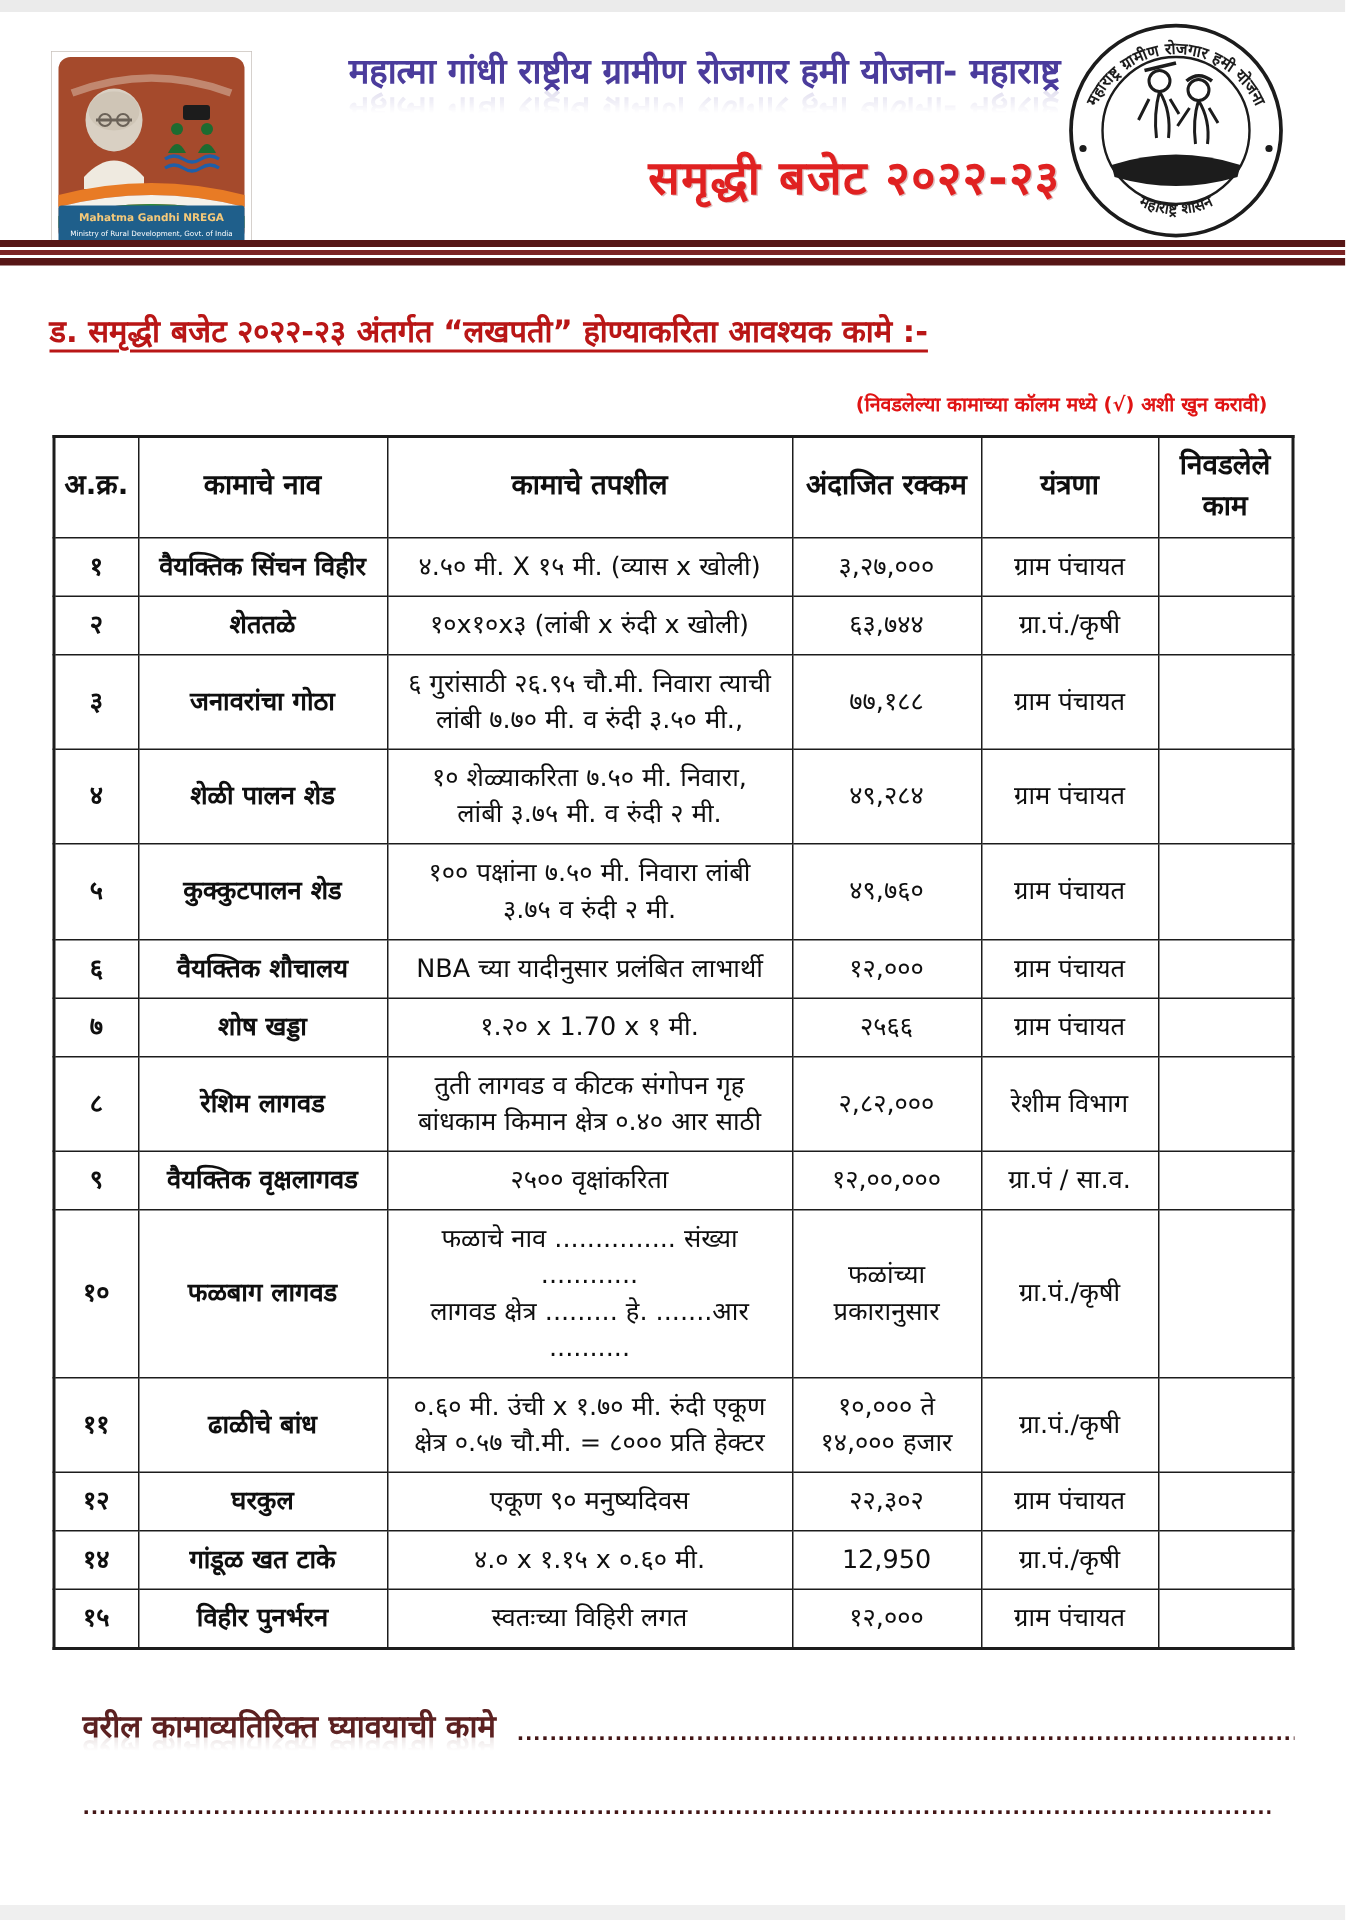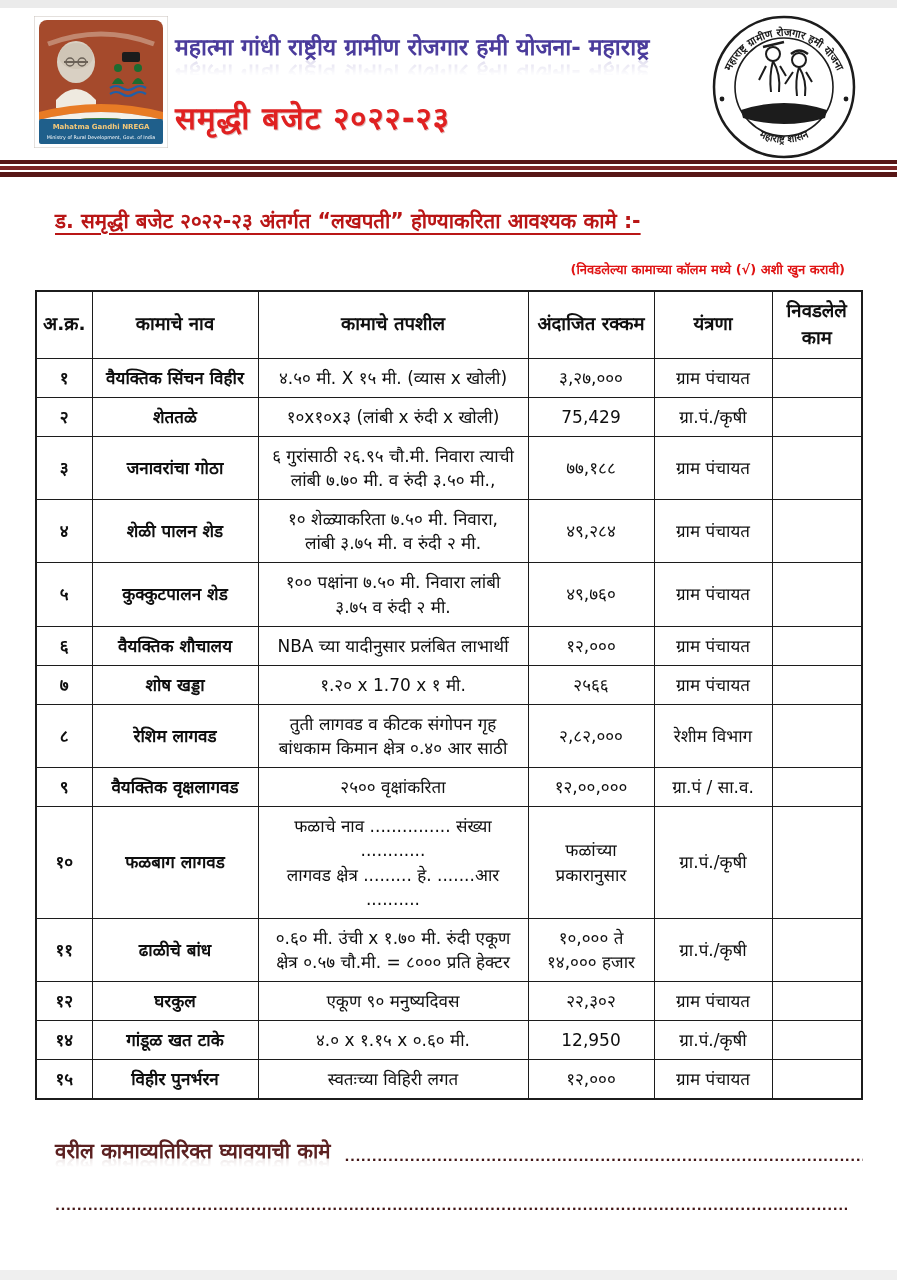--- a/index.html
+++ b/index.html
@@ -4,37 +4,37 @@
 <style>
   * { margin:0; padding:0; box-sizing:border-box; }
   body { font-family:"DejaVu Sans", sans-serif; background:#fff; }
   .page { position:relative; width:897px; height:1280px; background:#fff; overflow:hidden; }
   .edge-strip { position:absolute; left:0; width:100%; background:#ebebeb; }
   .edge-top { top:0; height:8px; }
   .edge-bottom { bottom:0; height:10px; background:#efefef; }
 
   
   .header { position:absolute; top:8px; left:0; width:100%; height:152px; }
-  .nrega-logo { position:absolute; left:34px; top:8px; width:134px; height:132px; }
+  .nrega-logo { position:absolute; left:34px; top:26px; width:134px; height:132px; }
   .seal { position:absolute; right:40px; top:6px; width:146px; height:146px; }
-  .titles { position:absolute; left:175px; right:190px; top:22px; text-align:left; }
+  .titles { position:absolute; left:175px; right:190px; top:22px; text-align:right; }
   .main-title { font-size:23px; font-weight:bold; color:#4b3c9c; white-space:nowrap; }
   .reflection { transform:scaleY(-1); opacity:.22; margin-top:-4px;
     -webkit-mask-image:linear-gradient(to top, rgba(0,0,0,.85) 0%, transparent 55%);
     mask-image:linear-gradient(to top, rgba(0,0,0,.85) 0%, transparent 55%); }
   .subtitle { margin-top:6px; font-size:31px; font-weight:bold; color:#e02121; letter-spacing:1px;
     text-shadow:1px 1px 0 rgba(120,0,0,.25); }
 
   
   .divider { position:absolute; top:160px; left:0; width:100%; height:17px;
     background:linear-gradient(to bottom,#571616 0 26%,#ffffff 26% 38%,#7c2424 38% 58%,#ffffff 58% 70%,#571616 70% 100%); }
 
   
   .content { position:absolute; top:177px; left:0; width:100%; }
-  .section-heading { margin:29px 0 0 55px; font-size:20.5px; font-weight:bold; color:#b91616;
+  .section-heading { margin:29px 0 0 33px; font-size:20.5px; font-weight:bold; color:#b91616;
     text-decoration:underline; text-underline-offset:5px; }
   .instruction { margin:26px 52px 0 0; text-align:right; font-size:13px; font-weight:bold; color:#e01414; }
 
   table.works { margin:12px 0 0 35px; width:826px; border-collapse:collapse; table-layout:fixed;
     border:2.5px solid #1c1c1c; }
   table.works th, table.works td { border:1.6px solid #1c1c1c; padding:7px 5px; color:#0f0f0f;
     text-align:center; vertical-align:middle; }
   table.works th { font-size:18.5px; font-weight:bold; line-height:1.45; padding:6px 4px; }
   table.works td { font-size:17px; line-height:1.42; }
   td.c-sr { font-weight:bold; font-size:17.5px; }
@@ -167,21 +167,21 @@
     <td class="c-name">वैयक्तिक सिंचन विहीर</td>
     <td class="c-details">४.५० मी. X १५ मी. (व्यास x खोली)</td>
     <td class="c-amount">३,२७,०००</td>
     <td class="c-agency">ग्राम पंचायत</td>
     <td class="c-selected"></td>
   </tr>
           <tr>
     <td class="c-sr">२</td>
     <td class="c-name">शेततळे</td>
     <td class="c-details">१०x१०x३ (लांबी x रुंदी x खोली)</td>
-    <td class="c-amount">75,429</td>
+    <td class="c-amount">६३,७४४</td>
     <td class="c-agency">ग्रा.पं./कृषी</td>
     <td class="c-selected"></td>
   </tr>
           <tr>
     <td class="c-sr">३</td>
     <td class="c-name">जनावरांचा गोठा</td>
     <td class="c-details">६ गुरांसाठी २६.९५ चौ.मी. निवारा त्याची
 लांबी ७.७० मी. व रुंदी ३.५० मी.,</td>
     <td class="c-amount">७७,१८८</td>
     <td class="c-agency">ग्राम पंचायत</td>

